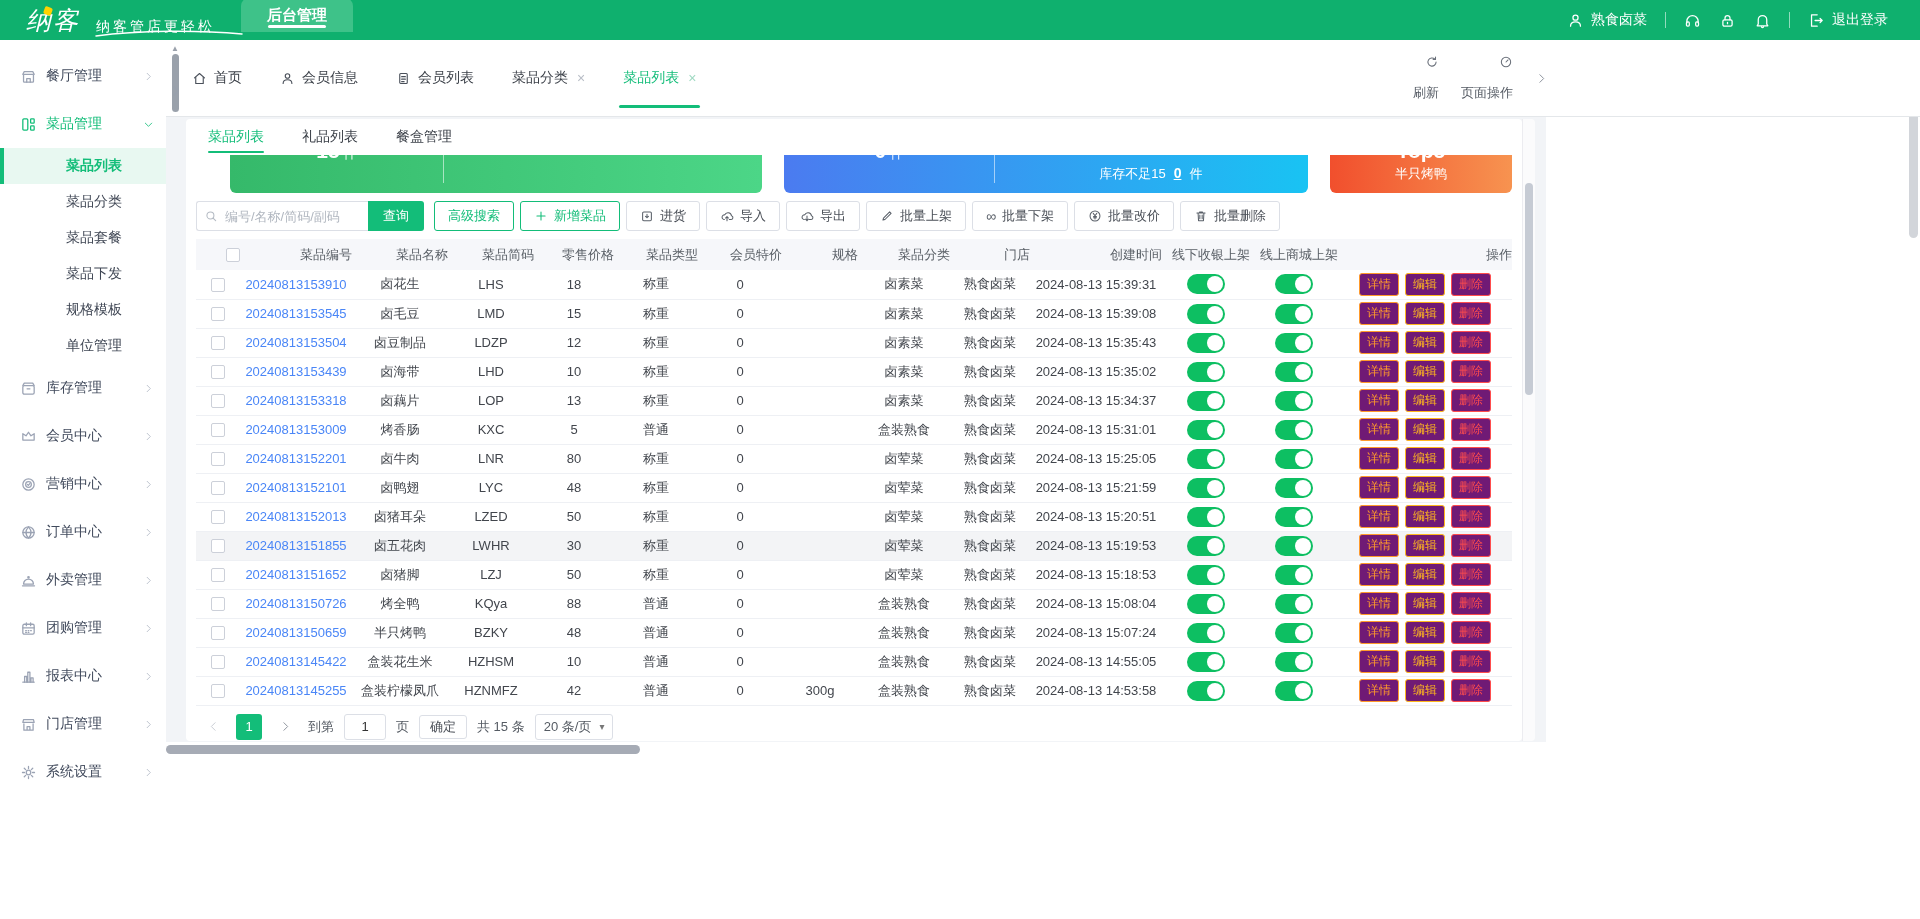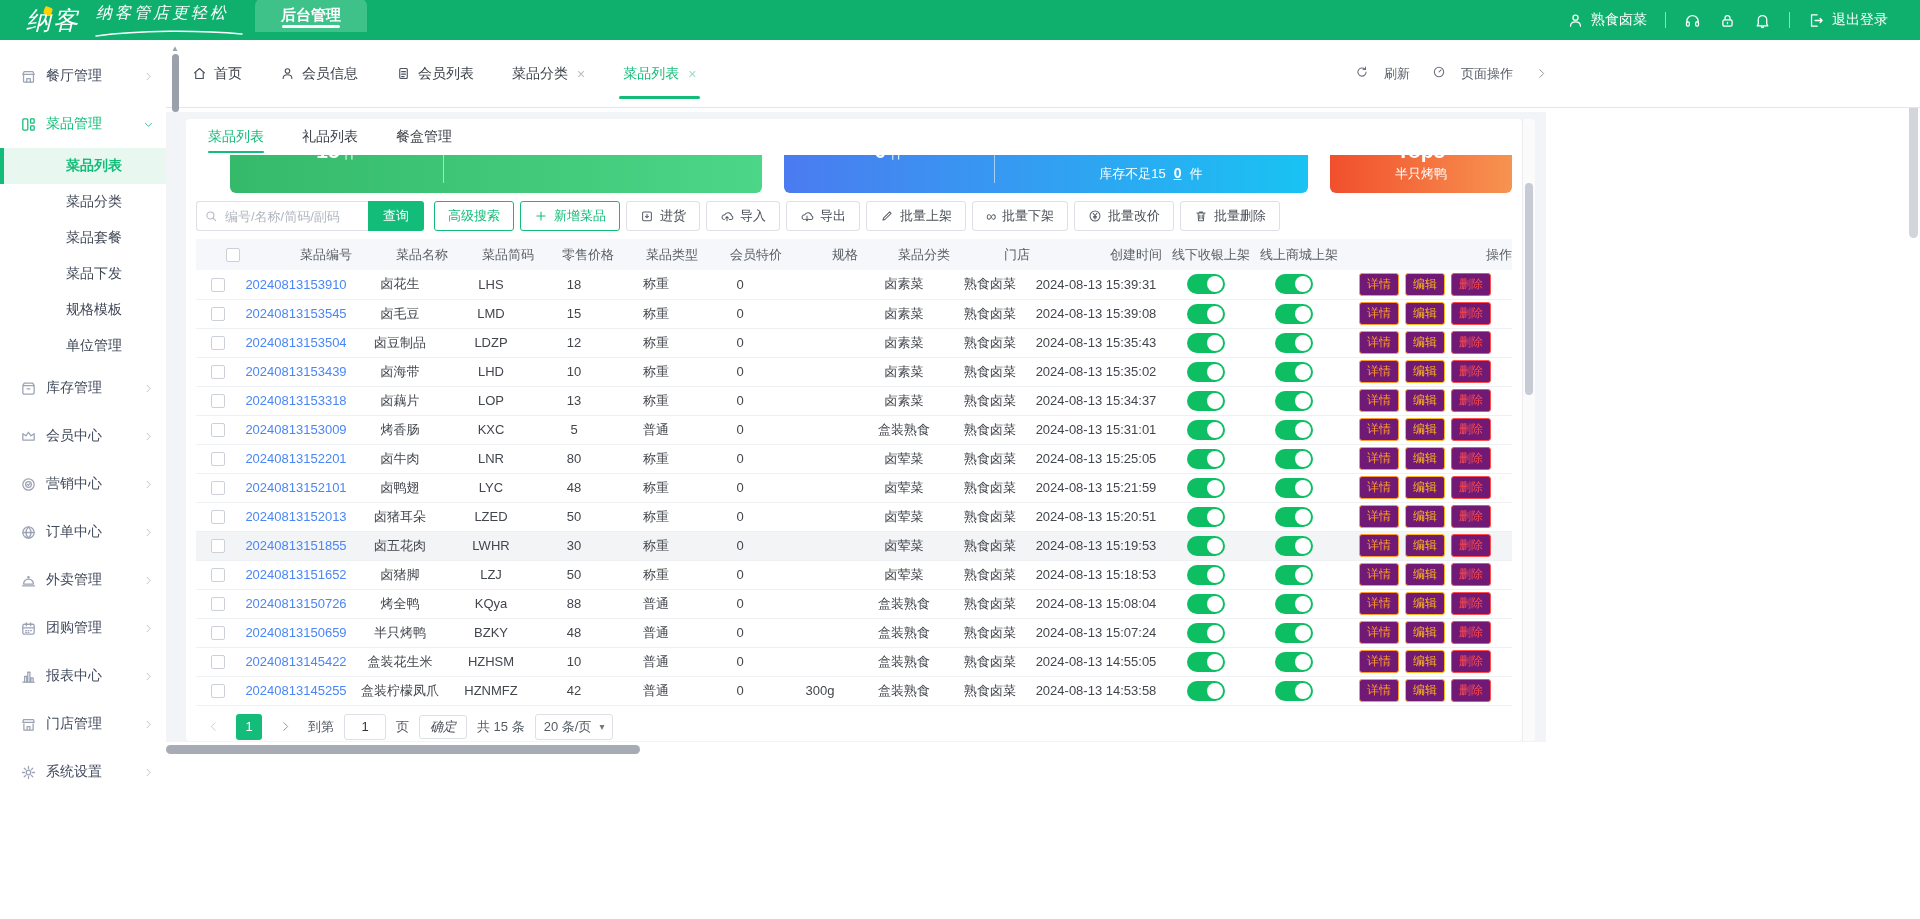--- a/index.html
+++ b/index.html
@@ -13,51 +13,51 @@
   .app{position:relative;width:1920px;height:919px;background:#fff;}
   .ic{display:inline-flex;align-items:center;justify-content:center;line-height:1;}
   .ic svg{width:1em;height:1em;display:block;}
 
   
   .hdr{position:absolute;left:0;top:0;width:100%;height:40px;background:var(--hdr);display:flex;justify-content:space-between;color:#fff;z-index:5;}
   .hdr-left{display:flex;align-items:flex-end;}
   .logo{display:flex;align-items:center;padding:0 10px 0 26px;height:40px;position:relative;}
   .logo-txt{font-size:25px;font-weight:normal;letter-spacing:2px;font-style:italic;}
   .logo-acc{position:absolute;top:7px;left:44px;width:8px;height:8px;background:#ffd200;border-radius:2px;transform:rotate(20deg);}
-  .tagline{position:relative;padding:0 26px 16px 6px;font-size:16px;font-style:italic;letter-spacing:3px;}
+  .tagline{position:relative;padding:0 26px 4px 6px;font-size:14px;letter-spacing:3px;}
   .tagline svg{position:absolute;left:4px;bottom:2px;width:150px;height:8px;}
   .hdr-tab{position:relative;height:34px;margin-bottom:8px;background:var(--hdr-tab);border-radius:8px 8px 0 0;padding:0 26px;display:flex;align-items:center;font-size:15px;font-weight:bold;cursor:pointer;}
   .hdr-tab-bar{position:absolute;left:50%;transform:translateX(-50%);bottom:4px;width:58px;height:3px;background:#fff;border-radius:2px;}
   .hdr-right{display:flex;align-items:center;gap:18px;padding-right:32px;font-size:14px;}
   .hdr-item{display:flex;align-items:center;gap:7px;cursor:pointer;}
   .hdr-right .ic{font-size:17px;}
   .vline{width:1px;height:16px;background:rgba(255,255,255,.55);}
 
   
   .sidebar{position:absolute;left:0;top:40px;width:166px;bottom:0;background:#fff;padding-top:12px;z-index:4;}
   .side-item{position:relative;height:48px;display:flex;align-items:center;padding-left:46px;color:#414a5c;font-size:14px;cursor:pointer;}
   .side-item .ic{position:absolute;left:20px;font-size:17px;color:#9ba3b4;}
   .side-item .side-chev{left:auto;right:12px;font-size:11px;color:#b3bac6;}
   .side-item.active{color:var(--green);}
   .side-item.active .ic{color:var(--green);}
   .side-sub{position:relative;height:36px;display:flex;align-items:center;padding-left:66px;color:#3f4654;font-size:14px;cursor:pointer;}
   .side-sub.active{background:#e8f8f1;color:var(--green);font-weight:bold;}
   .side-sub.active::before{content:'';position:absolute;left:0;top:0;bottom:0;width:4px;background:var(--green);}
 
   
-  .tabbar{position:absolute;left:166px;top:40px;right:0;height:68px;background:#fff;border-bottom:1px solid #e4e7ea;display:flex;align-items:center;z-index:3;}
+  .tabbar{position:absolute;left:166px;top:40px;right:0;height:77px;background:#fff;border-bottom:1px solid #e4e7ea;display:flex;align-items:center;z-index:3;}
   .tabs{display:flex;align-items:center;gap:38px;padding-left:26px;height:100%;}
   .tab{position:relative;height:100%;display:flex;align-items:center;gap:7px;font-size:14px;color:#3a3f47;cursor:pointer;white-space:nowrap;}
   .tab .ic{font-size:15px;color:#4a505a;}
   .tab .tab-close{font-size:14px;color:#b8bdc6;padding-left:2px;}
   .tab.active{color:var(--green);}
   .tab.active .tab-close{color:#9fd9c2;}
   .tab.active::after{content:'';position:absolute;left:-4px;right:-4px;bottom:8px;height:3px;border-radius:2px;background:var(--green);}
   .tab-actions{position:absolute;right:372px;display:flex;align-items:center;gap:22px;font-size:13px;color:#555b64;}
-  .tab-act{display:flex;align-items:flex-start;gap:15px;cursor:pointer;}
+  .tab-act{display:flex;align-items:flex-end;gap:15px;cursor:pointer;flex-direction:column;}
   .tab-act .ic{font-size:14px;color:#6a707a;}
   .tab-actions>.ic{font-size:13px;color:#8b919b;cursor:pointer;}
 
   
   .workspace{position:absolute;left:166px;top:112px;width:1380px;bottom:0;background:#f2f4f7;}
   .ws-bottom{position:absolute;left:0;right:0;top:630px;bottom:0;background:#fff;}
   .panel{position:absolute;left:20px;top:7px;width:1336px;height:622px;background:#fff;border-radius:4px;overflow:hidden;display:flex;flex-direction:column;}
   .subtabs{display:flex;gap:38px;padding-left:22px;height:36px;align-items:center;flex:none;}
   .subtab{position:relative;height:100%;display:flex;align-items:center;font-size:14px;color:#3a3f47;cursor:pointer;}
   .subtab.active{color:var(--green);}
@@ -103,21 +103,21 @@
   .act-detail{border:1px solid var(--c-detail);color:var(--c-detail);}
   .act-edit{border:1px solid var(--c-edit);color:var(--c-edit);}
   .act-del{border:1px solid var(--c-del);color:var(--c-del);}
 
   
   .pager{display:flex;align-items:center;gap:10px;padding:8px 0 10px 14px;font-size:13px;color:#555b63;flex:none;}
   .pg-btn{width:26px;height:26px;display:flex;align-items:center;justify-content:center;font-size:13px;color:#8d939c;cursor:pointer;}
   .pg-btn.dis{color:#c9cdd4;}
   .pg-cur{width:26px;height:26px;background:var(--green);color:#fff;border-radius:3px;display:flex;align-items:center;justify-content:center;font-size:13px;cursor:pointer;}
   .pg-input{width:42px;height:26px;border:1px solid var(--border);border-radius:3px;text-align:center;font-size:13px;color:#333;outline:none;}
-  .pg-confirm{height:24px;padding:0 10px;border:1px solid var(--border);background:#fff;border-radius:3px;font-size:13px;color:#4a4f57;cursor:pointer;font-style:italic;}
+  .pg-confirm{height:24px;padding:0 10px;border:1px solid var(--border);background:#fff;border-radius:3px;font-size:13px;color:#4a4f57;cursor:pointer;}
   .pg-size{height:26px;border:1px solid var(--border);border-radius:3px;display:flex;align-items:center;gap:8px;padding:0 8px;cursor:pointer;}
   .pg-size .caret{font-size:10px;color:#777;}
 
   
   .panel-sb{position:absolute;left:1356px;top:7px;width:13px;height:622px;background:#fbfbfc;border-left:1px solid #ececf0;border-radius:0 4px 4px 0;}
   .panel-sb-thumb{position:absolute;left:2px;top:64px;width:8px;height:212px;background:#c6cbd4;border-radius:5px;}
   .hscroll-thumb{position:absolute;left:0;top:633px;width:474px;height:9px;background:#a6abb5;border-radius:5px;}
   .mini-up{position:absolute;left:171px;top:44px;font-size:8px;color:#9aa1ab;z-index:6;}
   .vthumb{position:absolute;left:172px;top:54px;width:7px;height:58px;background:#9aa1ab;border-radius:4px;z-index:6;}
   .collapse-chev{position:absolute;left:169px;top:84px;font-size:14px;color:#98a0ad;z-index:6;cursor:pointer;}

